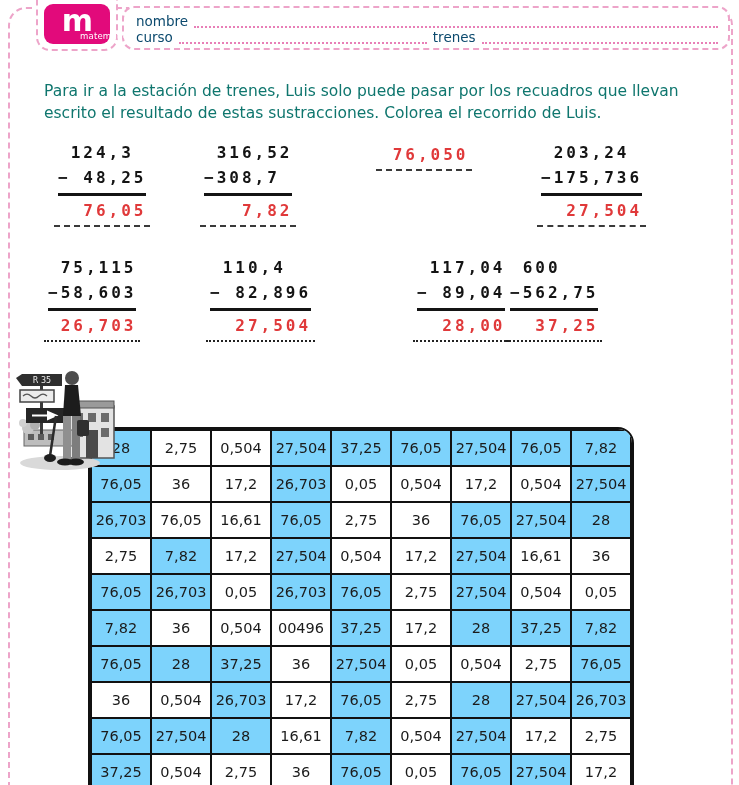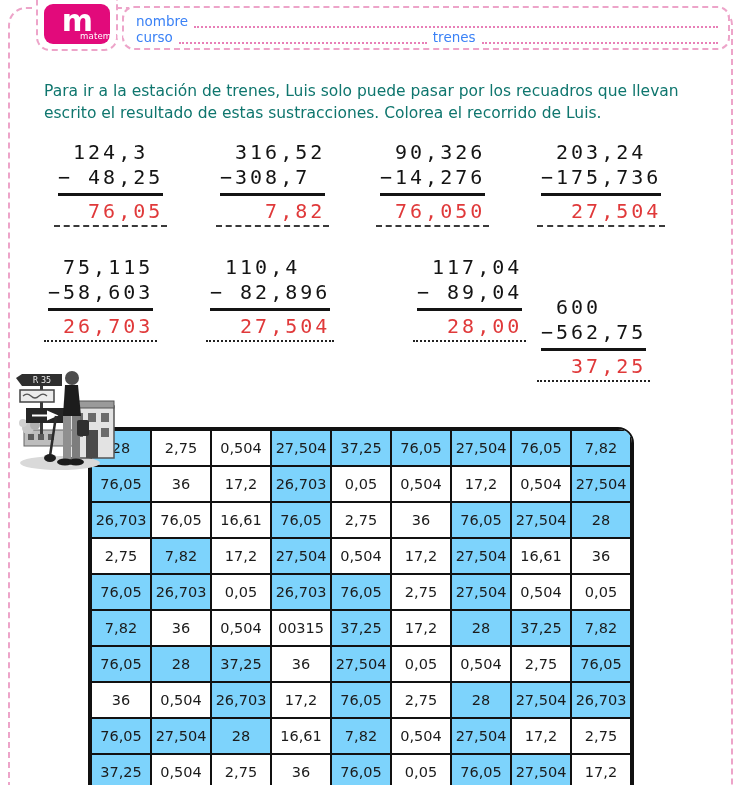--- a/index.html
+++ b/index.html
@@ -15,34 +15,34 @@
     border:2px dashed #eda4c9; border-radius:0 0 14px 14px; background:#fff; z-index:3; }
   .logo { width:66px; height:40px; background:#e20a7b; border-radius:9px;
     color:#fff; text-align:center; line-height:1; padding-top:2px; }
   .logo-m { font-size:30px; font-weight:bold; letter-spacing:-1px; height:26px; }
   .logo-sub { font-size:8.5px; letter-spacing:.2px;padding-left:36px; }
 
   .fields-box { position:absolute; left:122px; top:6px; right:9px; height:44px;
     border:2px dashed #eda4c9; border-radius:12px; background:#fff;
     padding:4px 10px 4px 12px; display:flex; flex-direction:column; justify-content:space-between; z-index:2; }
   .field-row { display:flex; align-items:flex-end; gap:6px; height:17px; }
-  .field-label { color:#3b82f6; font-size:13.5px; line-height:14px; }
+  .field-label { color:#0c4a6e; font-size:13.5px; line-height:14px; }
   .dotline { flex:1; border-bottom:2px dotted #e87fb7; height:12px; }
   .dotline.fixed { flex:0 0 248px; }
 
   
   .instructions { position:absolute; left:44px; top:80px; width:660px;
     font-size:15.5px; line-height:22px; color:#0f766e; }
 
   
   .problems-row { position:absolute; left:0; width:739px; }
   .problems-row.r1 { top:140px; }
   .problems-row.r2 { top:255px; }
   .problem { position:absolute; font-family:"DejaVu Sans Mono", monospace;
-    font-weight:normal; font-size:20px; }
+    font-weight:bold; font-size:16px; }
   .ops { white-space:pre; line-height:25px; letter-spacing:3px;
     border-bottom:3px solid #141414; padding-bottom:3px; color:#141414; }
   .ans { white-space:pre; line-height:24px; letter-spacing:3px;
     color:#e0393a; padding:3px 0 2px 0; }
   .ans-dotline { border-top:2px dashed #3a3a3a; margin-left:-4px; width:calc(100% + 8px); }
   .r2 .ans-dotline { border-top:2px dotted #222; }
 
   
   .illus { position:absolute; left:8px; top:368px; z-index:5; }
 
@@ -84,29 +84,27 @@
 
   <p class="instructions">Para ir a la estación de trenes, Luis solo puede pasar por los recuadros que llevan escrito el resultado de estas sustracciones. Colorea el recorrido de Luis.</p>
 
   <div class="problems-row r1" id="prow1">
       <div class="problem r1" style="left: 58px;">
         <div class="ops"> 124,3
 − 48,25</div>
         <div class="ans">  76,05</div>
         <div class="ans-dotline"></div>
       </div>
-      <div class="problem r1" style="left: 220px;">
+      <div class="problem r1" style="left: 204px;">
         <div class="ops"> 316,52
 −308,7</div>
         <div class="ans">   7,82</div>
         <div class="ans-dotline"></div>
       </div>
       <div class="problem r1" style="left: 380px;">
-        <div class="ops"> 90,326
-−14,276</div>
         <div class="ans"> 76,050</div>
         <div class="ans-dotline"></div>
       </div>
       <div class="problem r1" style="left: 541px;">
         <div class="ops"> 203,24
 −175,736</div>
         <div class="ans">  27,504</div>
         <div class="ans-dotline"></div>
       </div>
     </div>
@@ -122,21 +120,21 @@
 − 82,896</div>
         <div class="ans">  27,504</div>
         <div class="ans-dotline"></div>
       </div>
       <div class="problem r2" style="left: 417px;">
         <div class="ops"> 117,04
 − 89,04</div>
         <div class="ans">  28,00</div>
         <div class="ans-dotline"></div>
       </div>
-      <div class="problem r2" style="left: 541px; margin-top: 40px;">
+      <div class="problem r2" style="left: 510px;">
         <div class="ops"> 600
 −562,75</div>
         <div class="ans">  37,25</div>
         <div class="ans-dotline"></div>
       </div>
     </div>
 
   <svg class="illus" width="118" height="118" viewBox="0 0 118 118">
 
     <ellipse cx="52" cy="95" rx="40" ry="7" fill="#d9d9d9"></ellipse>
@@ -244,21 +242,21 @@
             <td class="hl">76,05</td>
             <td>2,75</td>
             <td class="hl">27,504</td>
             <td>0,504</td>
             <td>0,05</td>
           </tr>
           <tr>
             <td class="hl">7,82</td>
             <td>36</td>
             <td>0,504</td>
-            <td>00315</td>
+            <td>00496</td>
             <td class="hl">37,25</td>
             <td>17,2</td>
             <td class="hl">28</td>
             <td class="hl">37,25</td>
             <td class="hl">7,82</td>
           </tr>
           <tr>
             <td class="hl">76,05</td>
             <td class="hl">28</td>
             <td class="hl">37,25</td>

